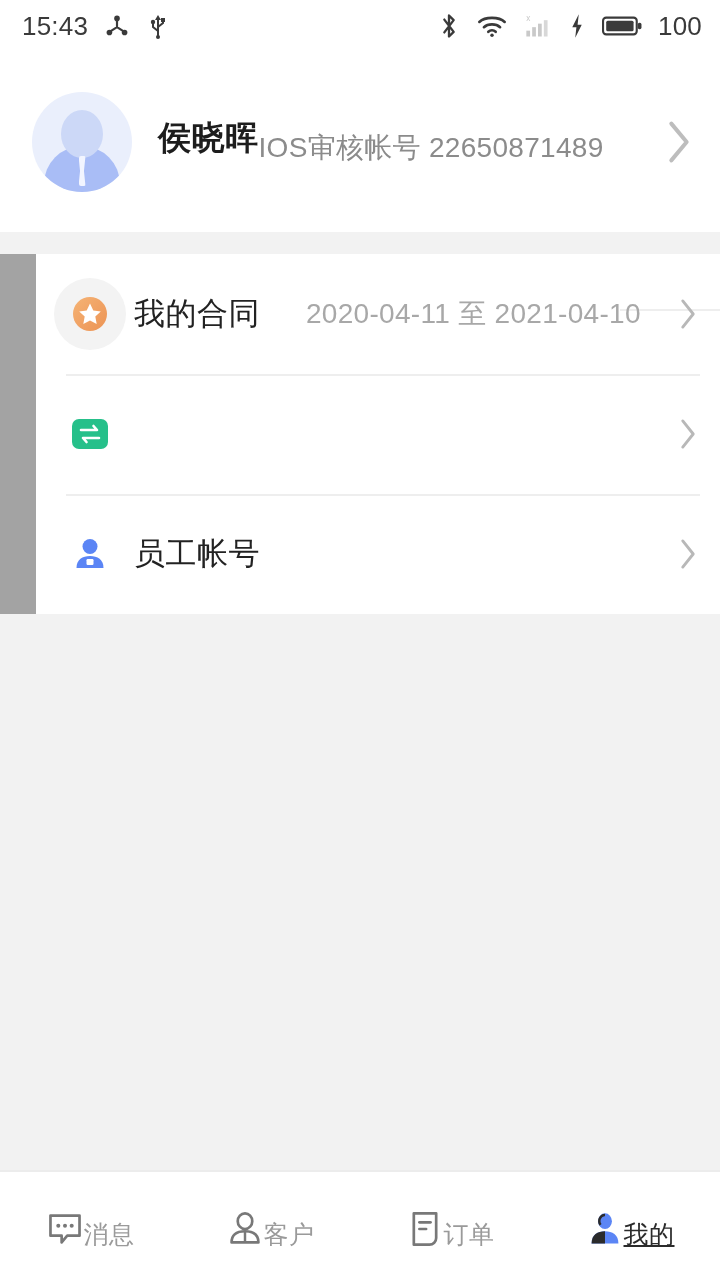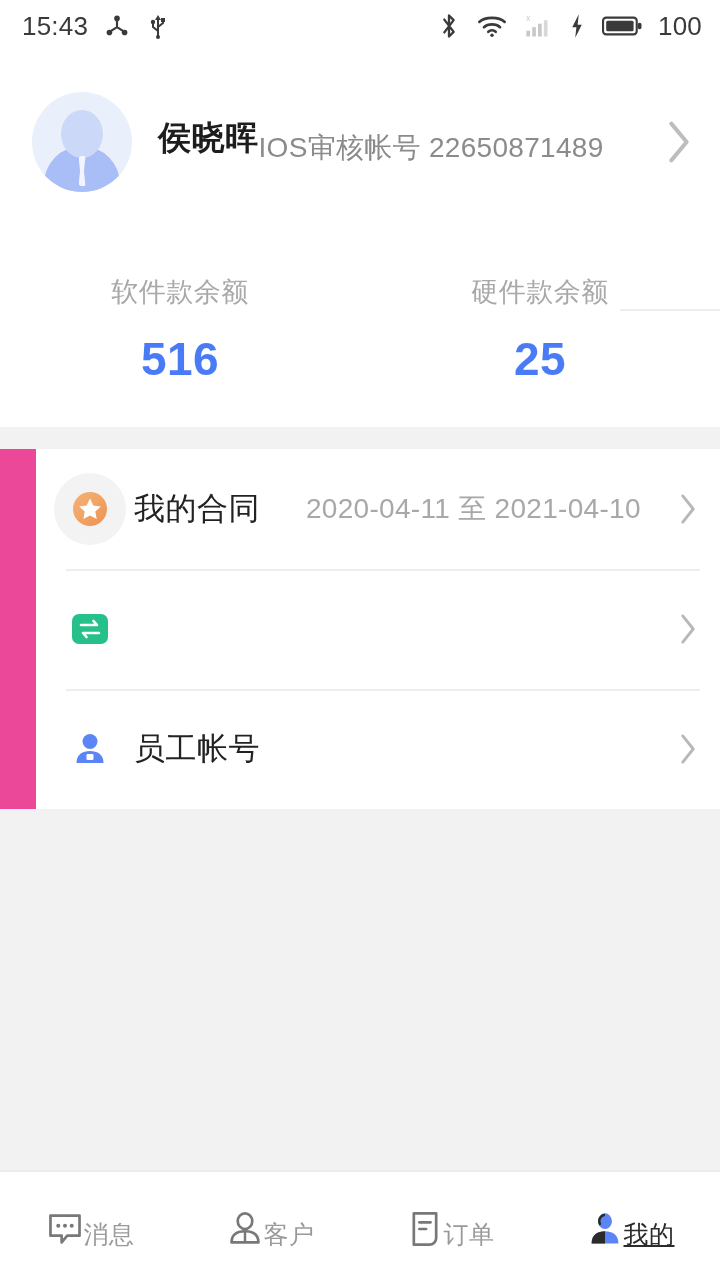--- a/index.html
+++ b/index.html
@@ -11,21 +11,21 @@
     height: 1280px;
     background: #f4f4f4;
     font-family: "Liberation Sans", "DejaVu Sans", sans-serif;
     -webkit-font-smoothing: antialiased;
     overflow: hidden;
   }
   .phone {
     position: relative;
     width: 720px;
     height: 1280px;
-    background: #ec4899;
+    background: #a3a3a3;
     display: flex;
     flex-direction: column;
   }
 
   
   .status-bar {
     height: 52px;
     background: #ffffff;
     display: flex;
     align-items: center;
@@ -361,30 +361,20 @@
         <span class="profile-sub">IOS审核帐号 22650871489</span>
       </div>
       <span class="profile-chevron">
         <svg width="26" height="46" viewBox="0 0 16 30">
           <path d="M3 3 L13 15 L3 27" stroke="#bdbdbd" stroke-width="2.6" fill="none" stroke-linecap="round" stroke-linejoin="round"></path>
         </svg>
       </span>
       <div class="partial-divider"></div>
     </div>
 
-    <div class="balance-row">
-      <div class="balance-cell">
-        <span class="balance-label">软件款余额</span>
-        <span class="balance-value">516</span>
-      </div>
-      <div class="balance-cell">
-        <span class="balance-label">硬件款余额</span>
-        <span class="balance-value">25</span>
-      </div>
-    </div>
   </div>
 
   <div class="section-gap"></div>
 
   <div class="menu-card">
 
     <div class="menu-item">
       <span class="menu-icon-wrap">
         <span class="halo"></span>
         <svg class="ic" width="42" height="42" viewBox="0 0 42 42">

